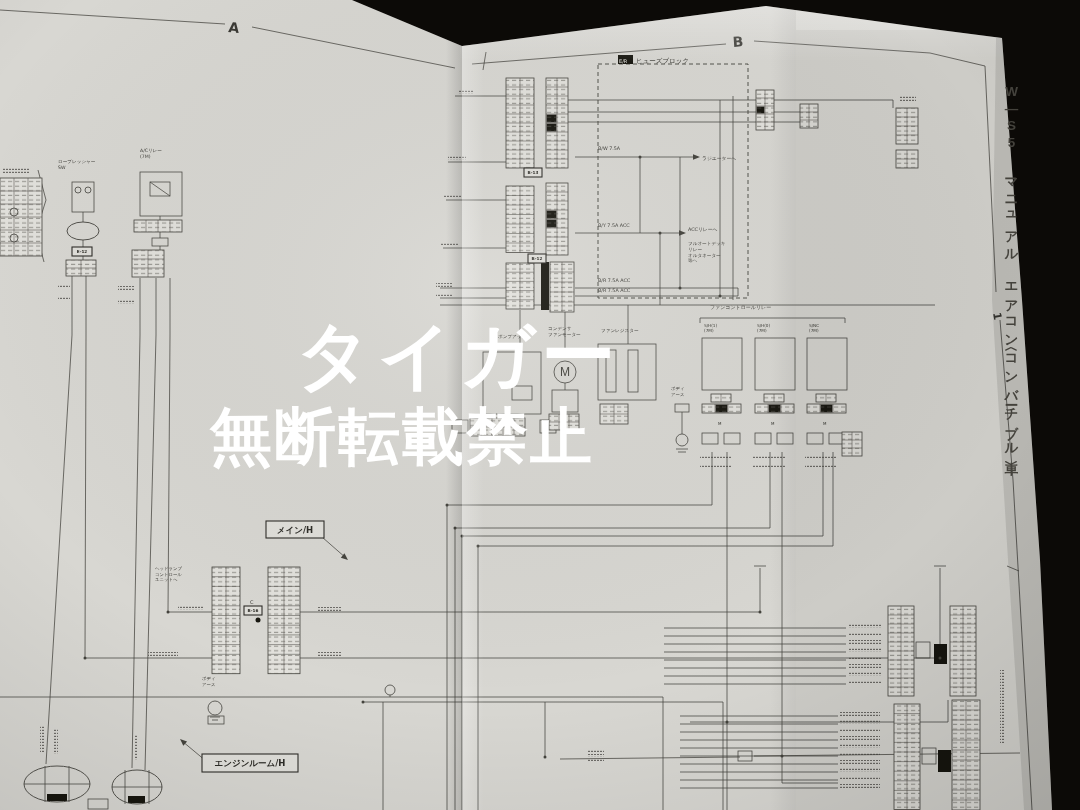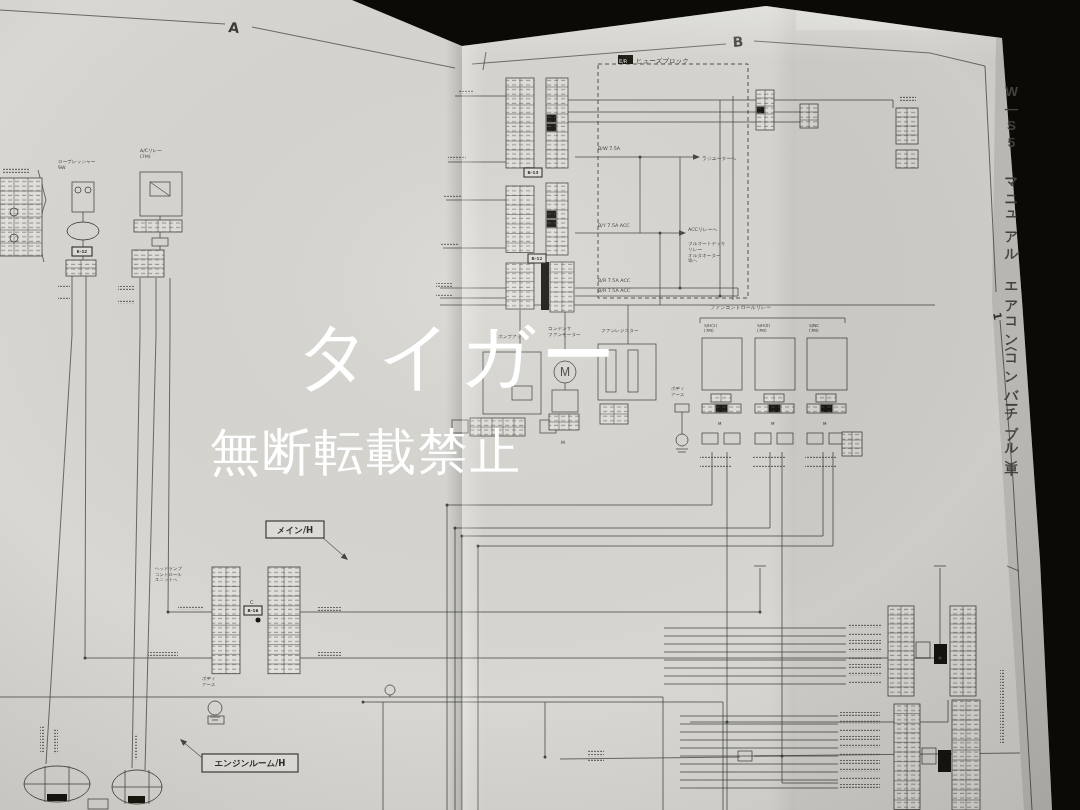--- a/index.html
+++ b/index.html
@@ -1,22 +1,22 @@
 <!DOCTYPE html>
 <html><head>
 <meta charset="utf-8">
 <style>
   html,body{margin:0;padding:0;width:1080px;height:810px;overflow:hidden;background:#0c0a07;
     font-family:"Liberation Sans","DejaVu Sans",sans-serif;}
   #stage{position:relative;width:1080px;height:810px;}
   #wiring{position:absolute;left:0;top:0;}
-  .wm{position:absolute;color:#fff;font-weight:400;line-height:1;white-space:nowrap;
+  .wm{position:absolute;color:#fff;font-weight:700;line-height:1;white-space:nowrap;
     font-family:"DejaVu Sans","Liberation Sans",sans-serif;}
   #wm1{left:296px;top:318px;font-size:74px;letter-spacing:6px;}
-  #wm2{left:210px;top:427px;font-size:50px;letter-spacing:2px;}
+  #wm2{left:210px;top:406px;font-size:62px;letter-spacing:2px;}
   #side-title{position:absolute;left:1002px;top:84px;height:390px;color:#44423c;
     writing-mode:vertical-rl;text-orientation:upright;font-size:13.5px;letter-spacing:2px;
     font-weight:600;white-space:nowrap;}
 </style>
 </head>
 <body>
 
 <div id="stage">
   <svg id="wiring" width="1080" height="810" viewBox="0 0 1080 810">
     <defs>

